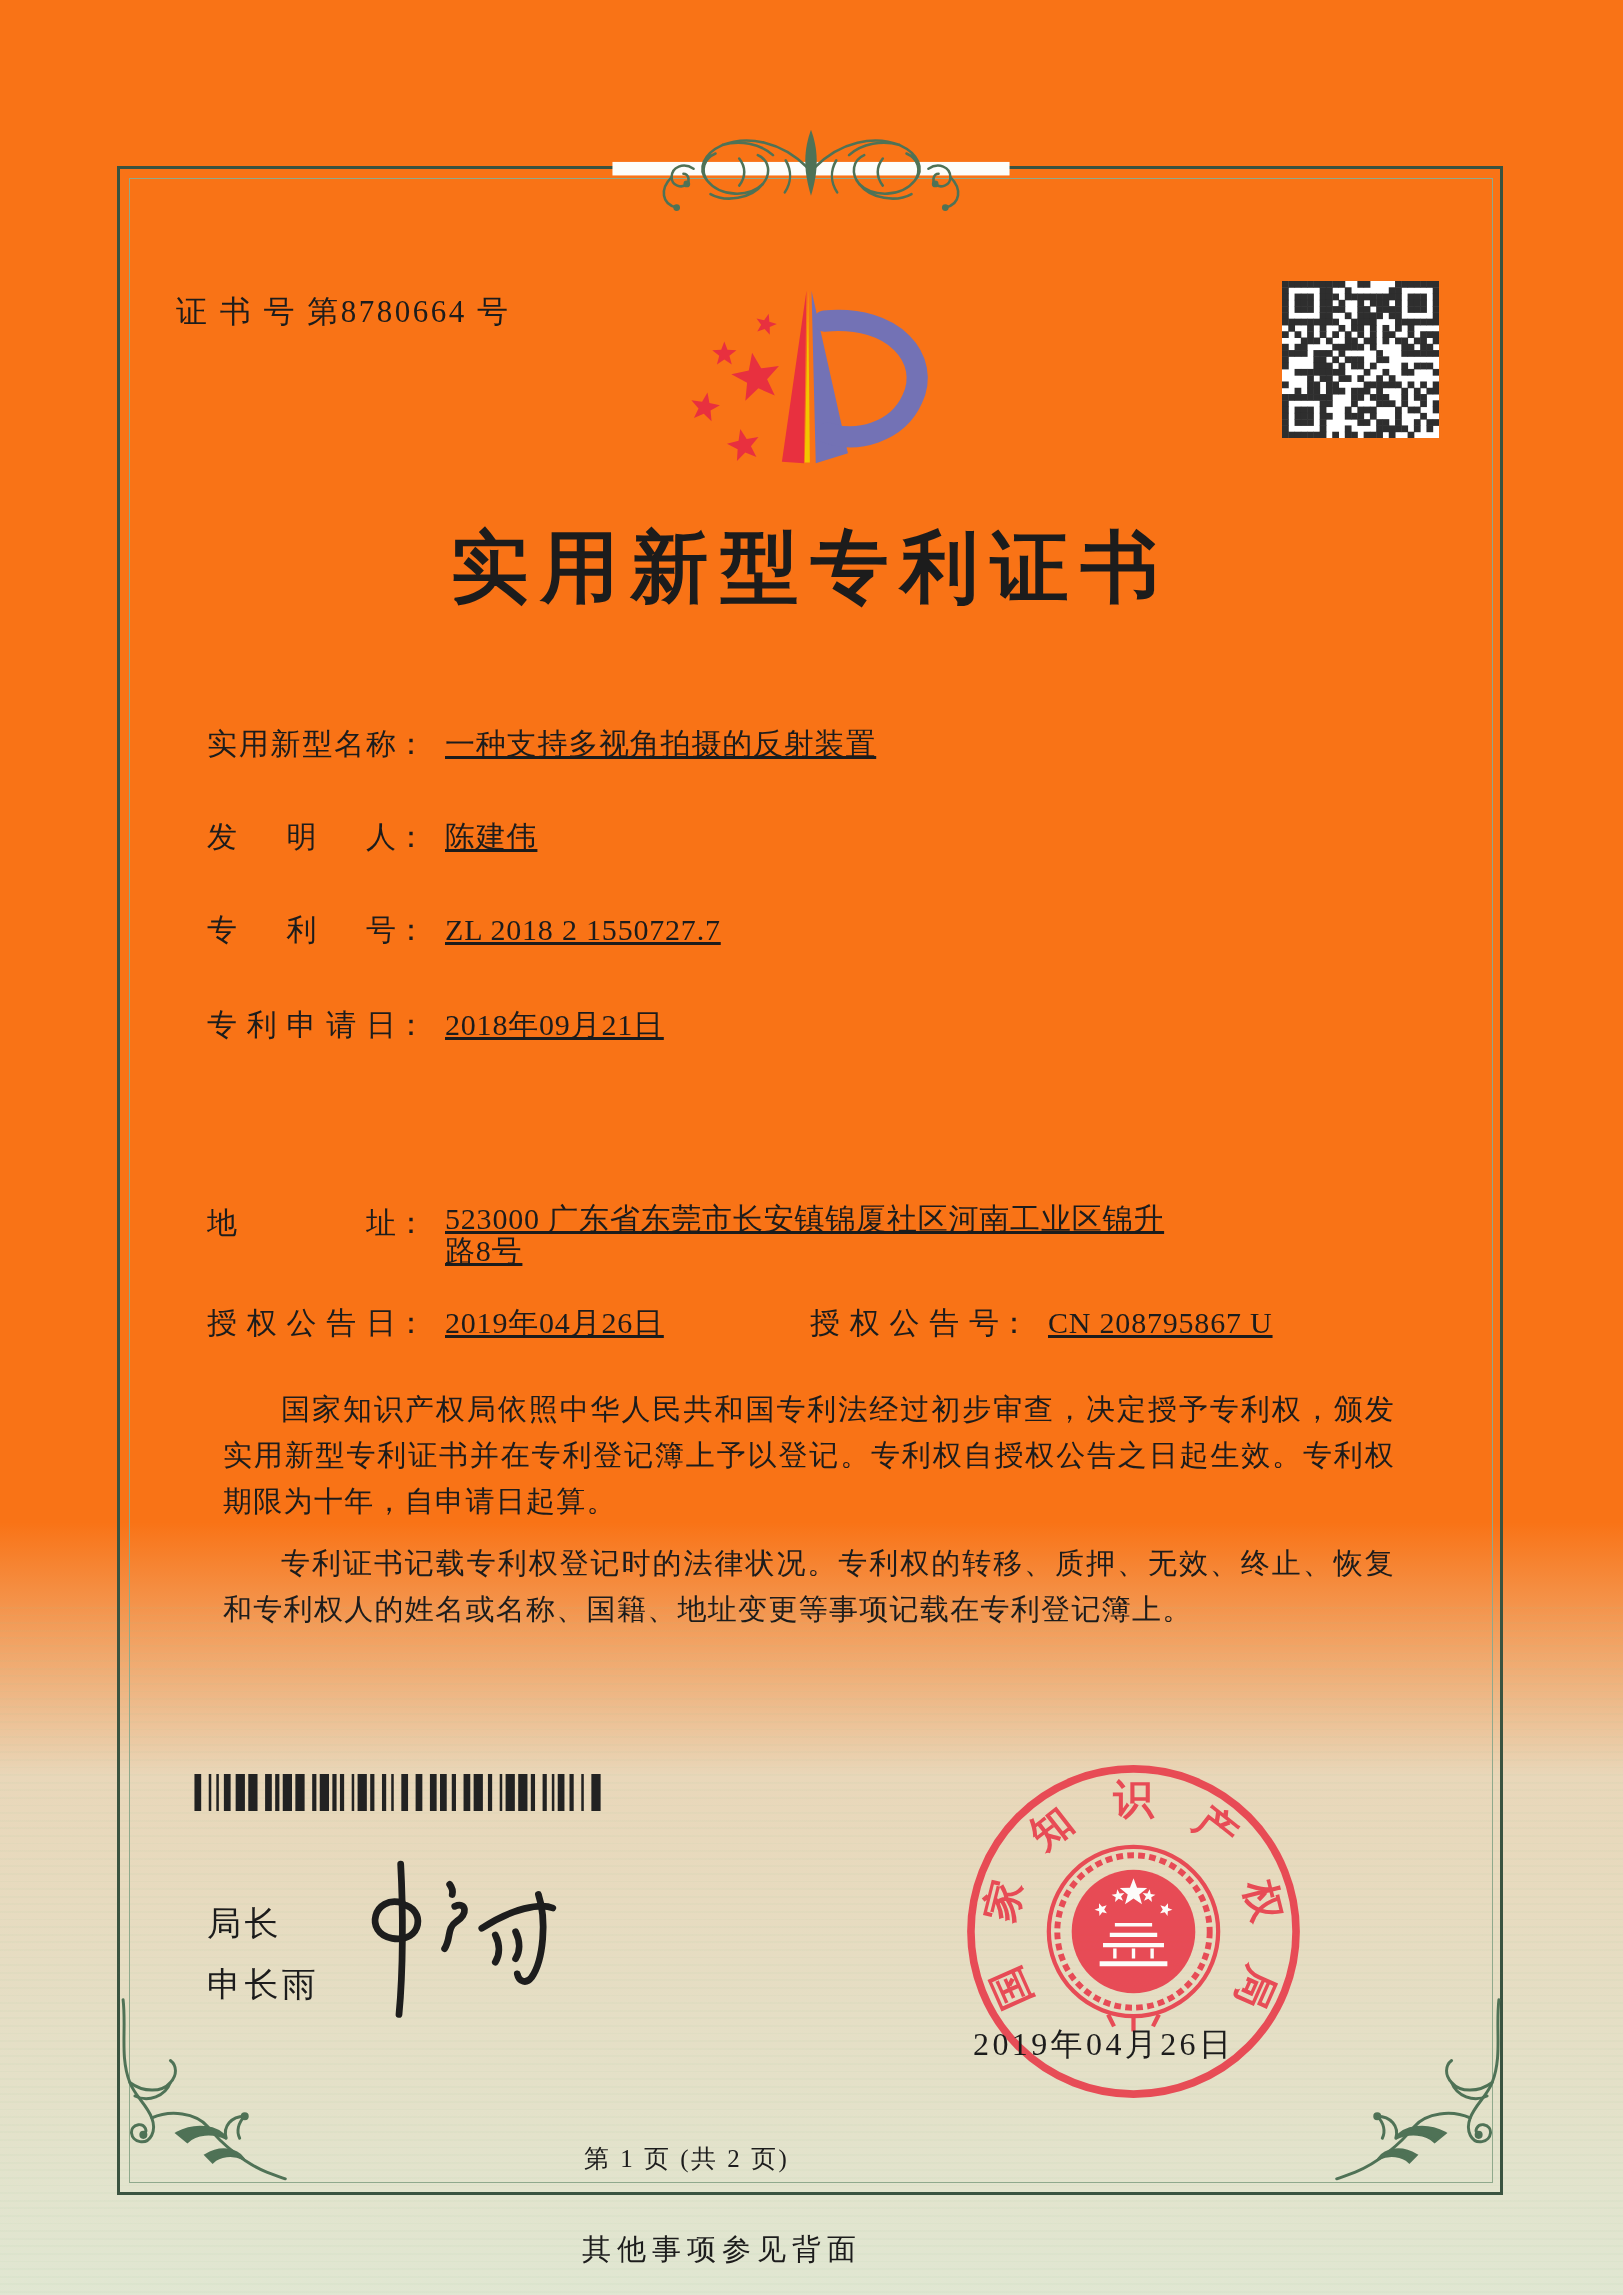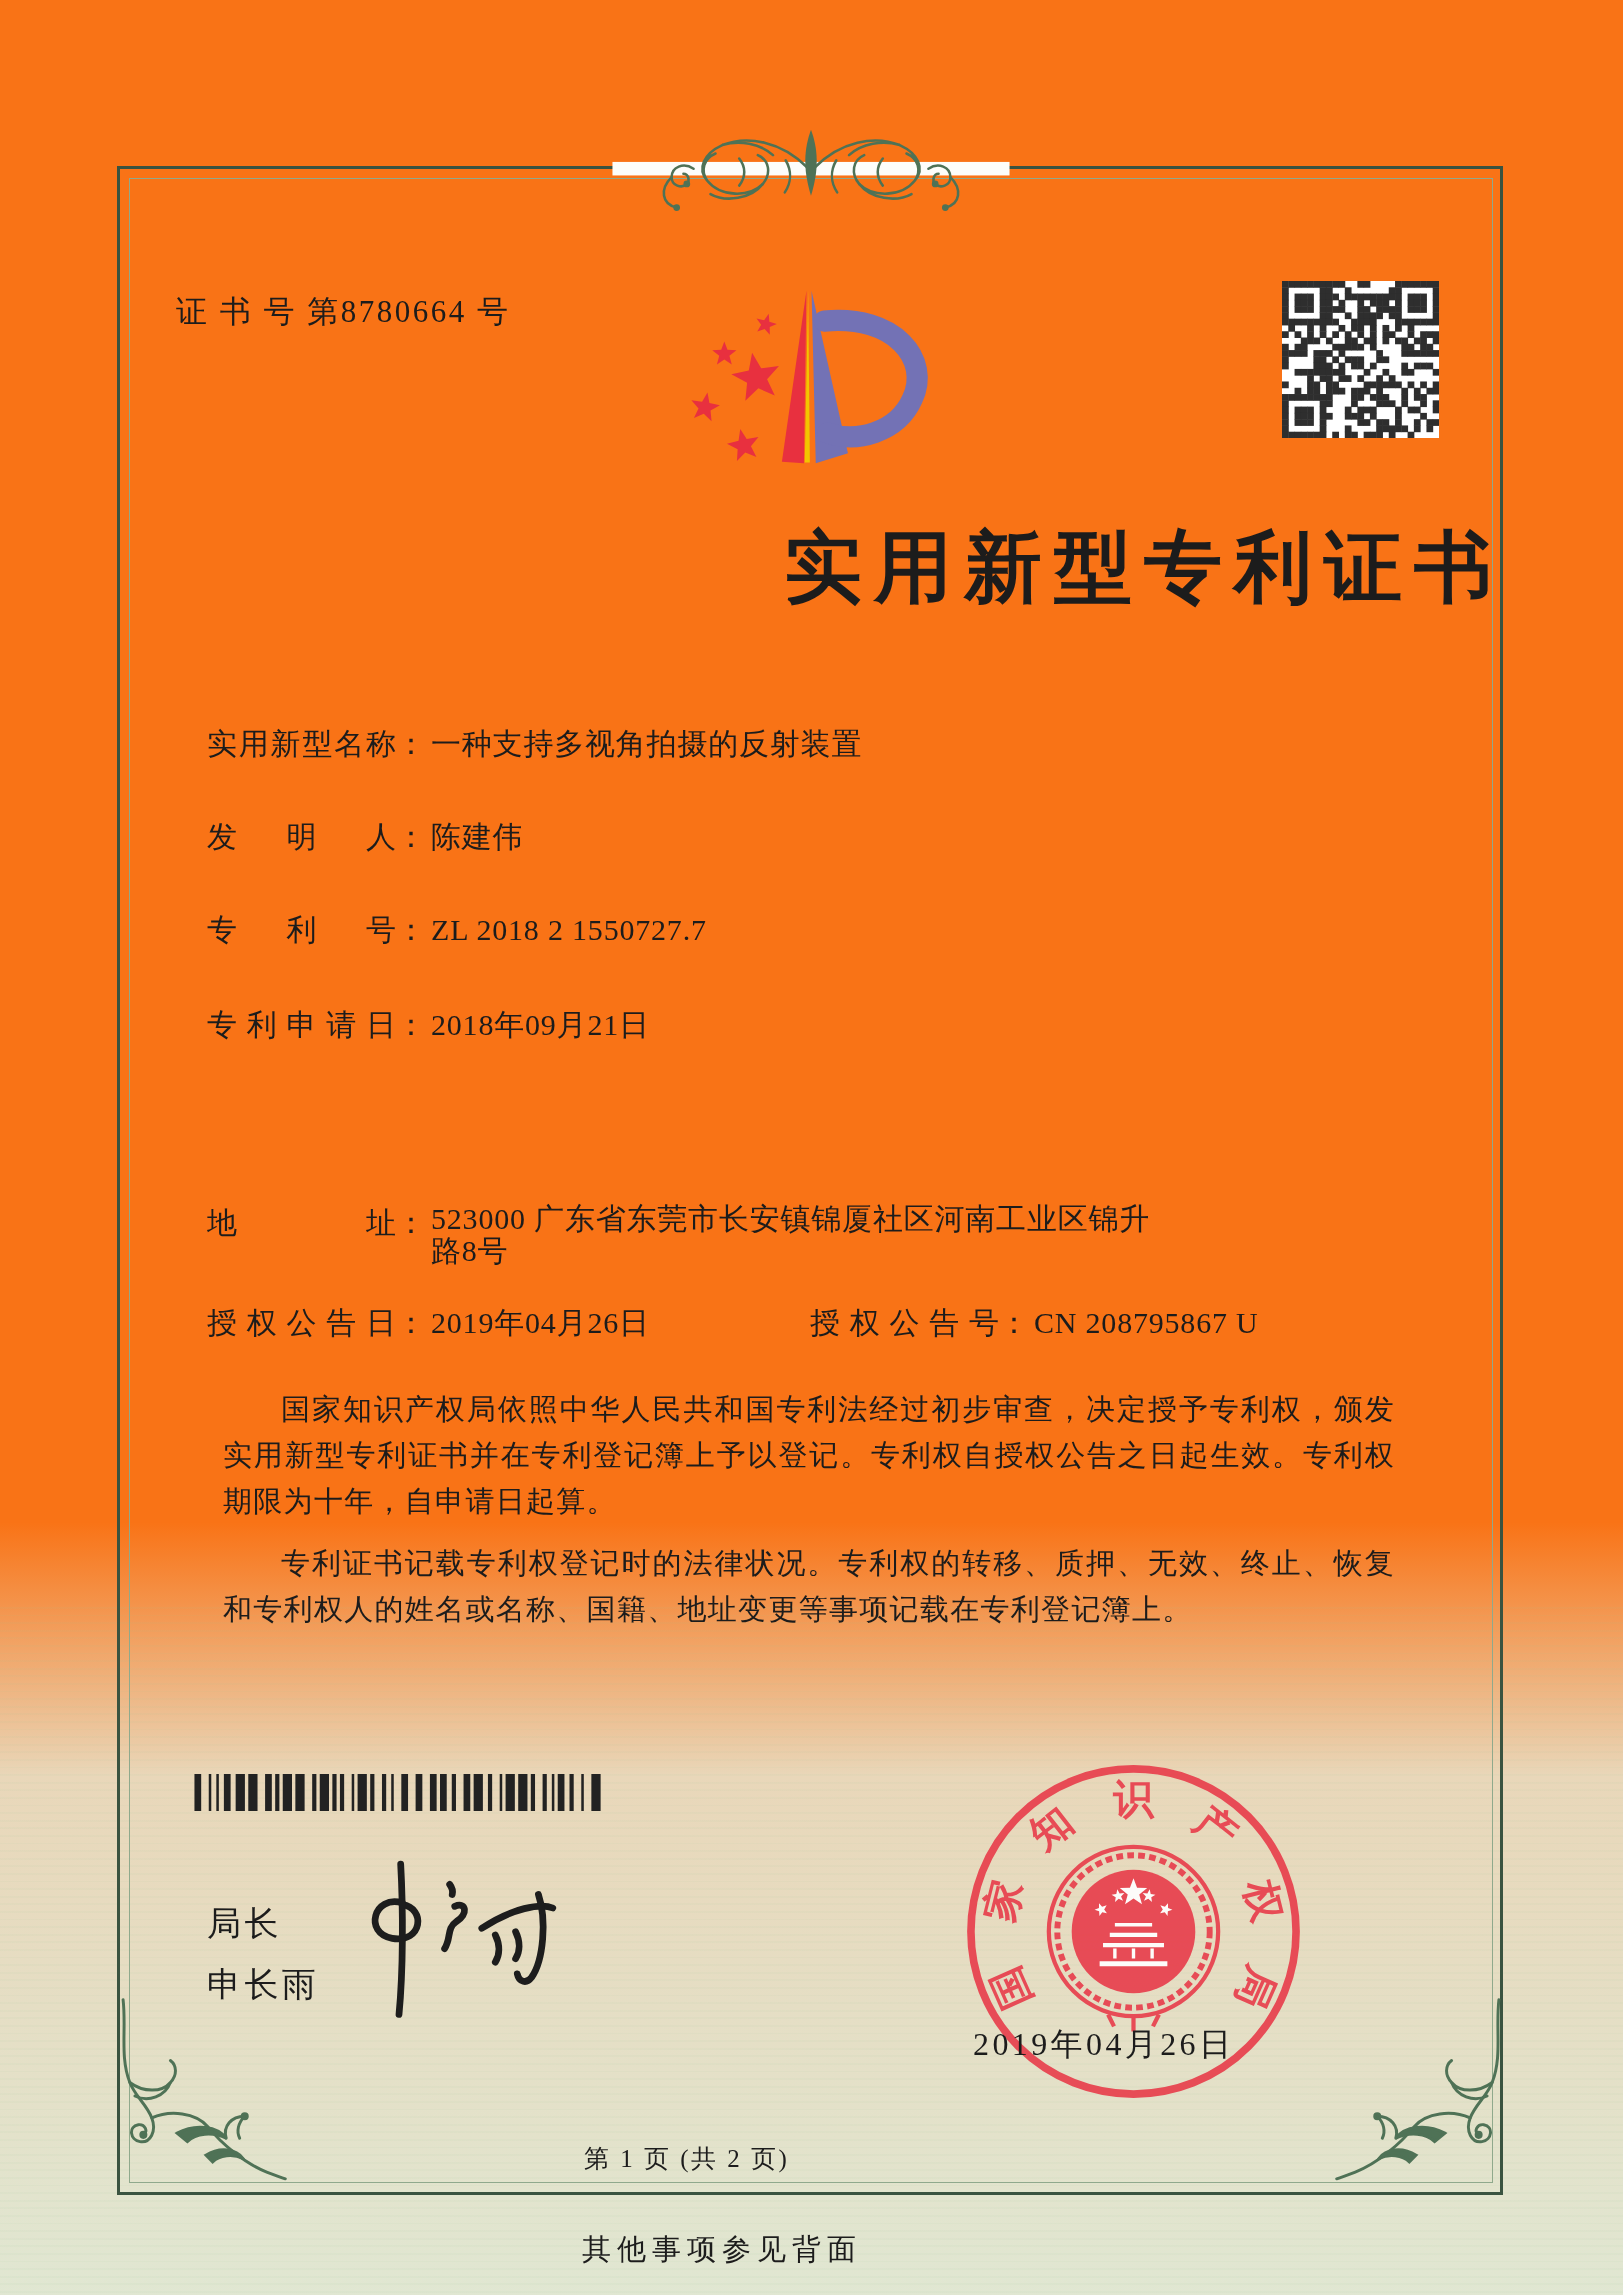--- a/index.html
+++ b/index.html
@@ -6,26 +6,26 @@
   .page{position:relative;width:1624px;height:2295px;margin:0 auto;background:#f97316;
         font-family:"Liberation Serif","DejaVu Serif",serif;color:#1c1c1c;overflow:hidden;}
   .tint{position:absolute;left:0;top:1522px;width:100%;height:773px;pointer-events:none;
         background:linear-gradient(180deg, rgba(231,241,228,0) 0px, rgba(229,240,226,.8) 254px, rgba(223,237,220,.95) 100%);}
   .stripes{position:absolute;left:0;top:1607px;width:100%;height:688px;pointer-events:none;opacity:.45;
         background:repeating-linear-gradient(180deg, rgba(150,195,150,.14) 0 1.7px, rgba(0,0,0,0) 1.7px 7.6px);}
   .frame-outer{position:absolute;left:117px;top:166px;width:1380px;height:2023px;border:3.4px solid #3a5340;}
   .frame-inner{position:absolute;left:129px;top:178px;width:1362px;height:2003px;border:1.7px solid #8fa98c;}
   .abs{position:absolute;}
   .certno{left:176px;top:291px;font-size:31px;letter-spacing:2.5px;}
-  .title{left:117px;top:524px;width:1387px;text-align:right;font-size:78px;font-weight:bold;
+  .title{left:117px;top:524px;width:1387px;text-align:center;font-size:78px;font-weight:bold;
          letter-spacing:12px;line-height:88px;}
   .frow{left:207px;font-size:30px;line-height:39px;white-space:nowrap;}
   .frow .lbl{display:inline-block;width:189px;text-align:justify;text-align-last:justify;vertical-align:top;}
   .frow .colon{display:inline-block;vertical-align:top;}
-  .frow .val{display:inline-block;margin-left:5px;vertical-align:top;letter-spacing:0.8px;}
+  .frow .val{display:inline-block;margin-left:19px;vertical-align:top;letter-spacing:0.8px;text-decoration:underline;}
   .frow .val.wrapv{white-space:normal;width:744px;line-height:32px;}
   .grant2{position:absolute;left:603px;top:0;}
   .paras{left:207px;top:1370px;width:1204px;font-size:29px;line-height:46px;letter-spacing:1.3px;text-align:justify;}
   .paras p{margin:16px;text-indent:2em;}
   .director{left:207px;font-size:34px;letter-spacing:3.4px;}
   .pagenote{left:584px;top:2142px;font-size:25px;letter-spacing:2.5px;}
   .backnote{left:582px;top:2230px;font-size:29px;letter-spacing:6px;}
   .sealdate{left:973px;top:2023px;font-size:32px;letter-spacing:3.4px;white-space:nowrap;}
   svg{display:block;}
 </style>

